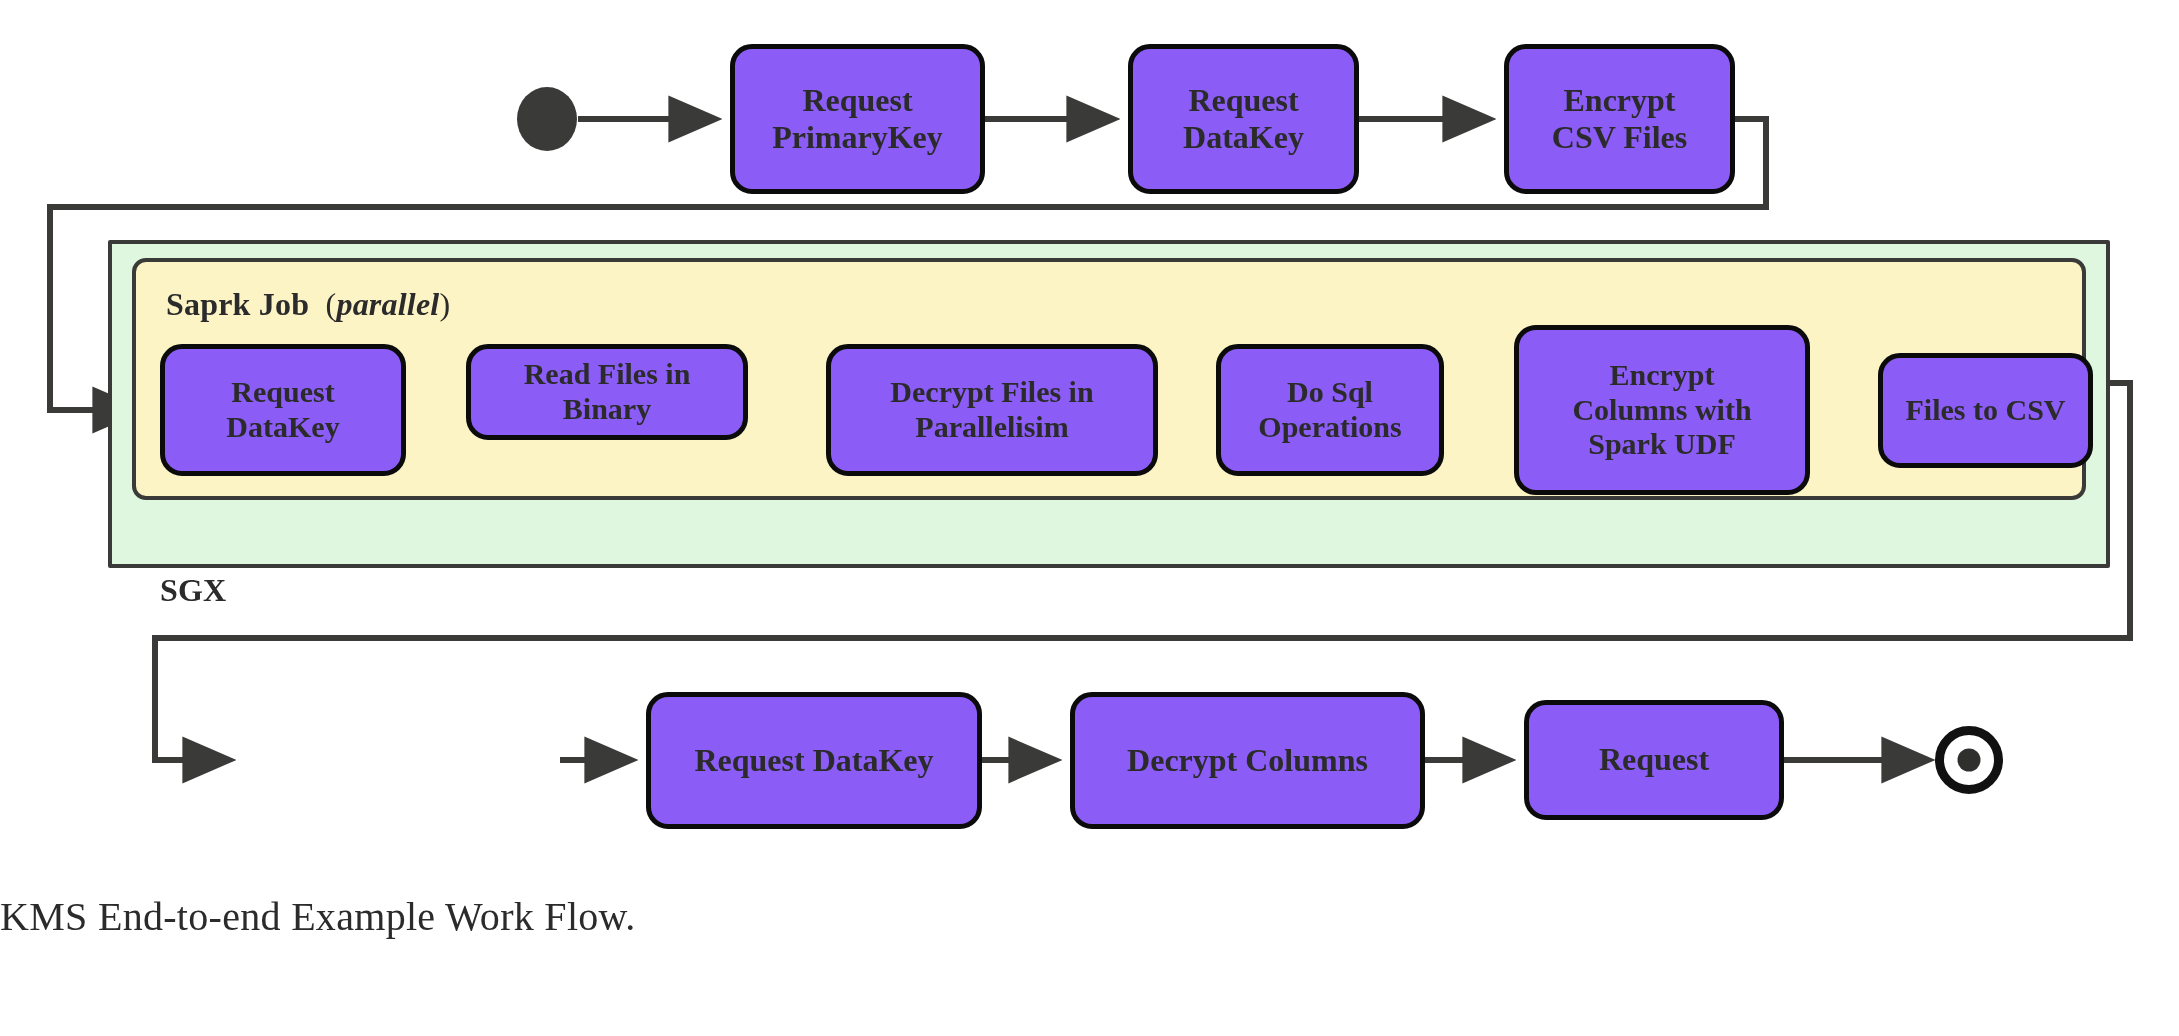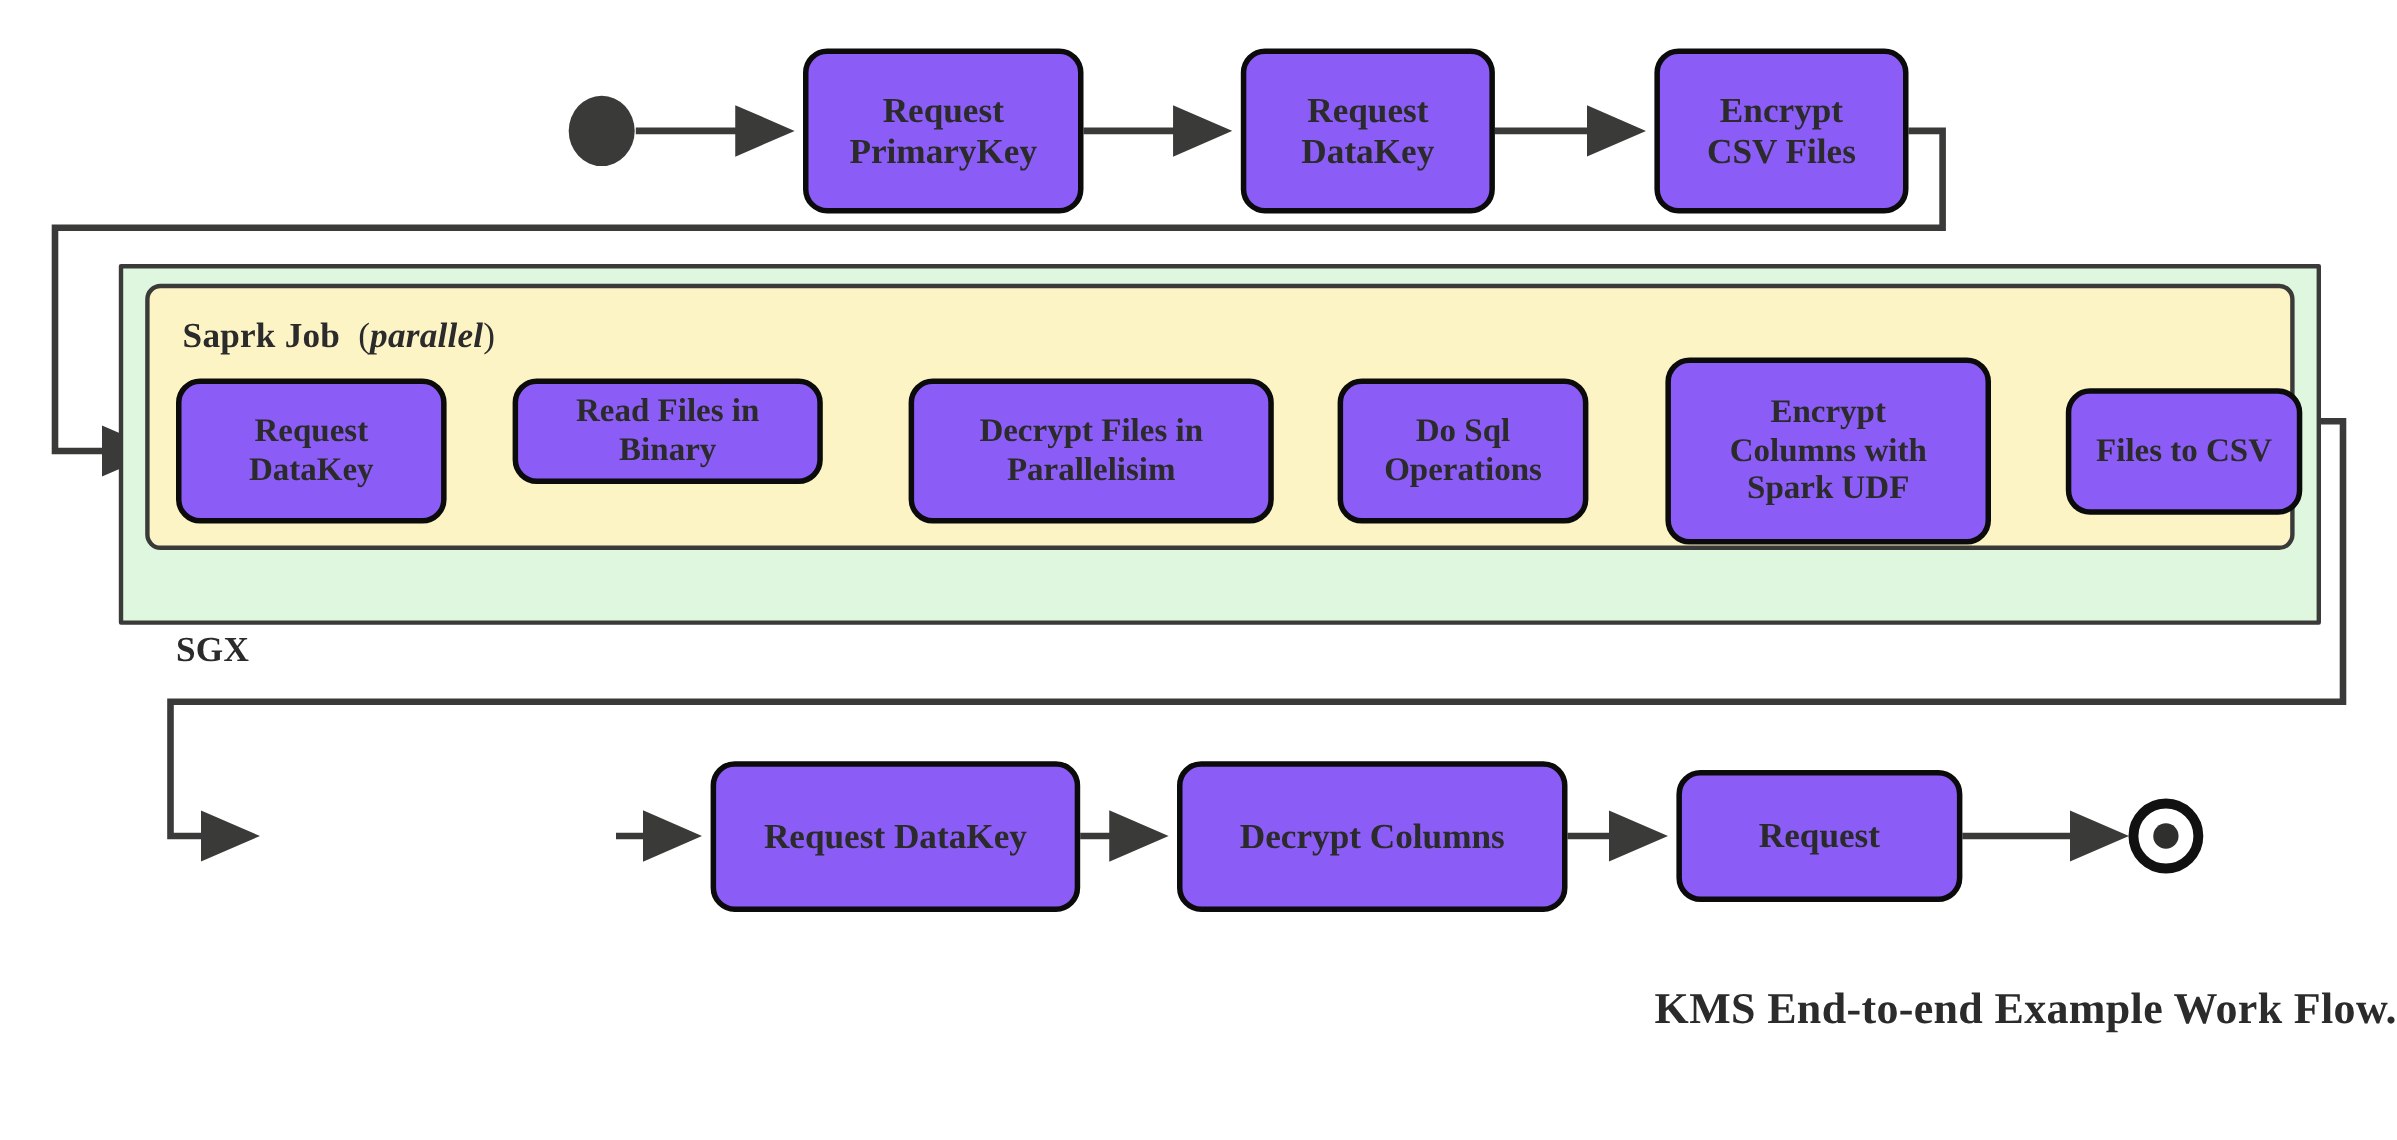--- a/index.html
+++ b/index.html
@@ -96,23 +96,23 @@
     width: 46%;
     height: 46%;
     background: #2f2f2e;
     border-radius: 50%;
   }
 
   
   .caption {
     position: absolute;
     width: 100%;
-    text-align: right;
+    text-align: left;
     color: #2b2b2b;
-    font-weight: bold;
+    font-weight: normal;
     letter-spacing: 0.3px;
   }
 </style>
 </head>
 <body>
 
 <div id="canvas">
 
   <svg id="edges" viewBox="0 0 2179 1036" xmlns="http://www.w3.org/2000/svg">
     <defs>

